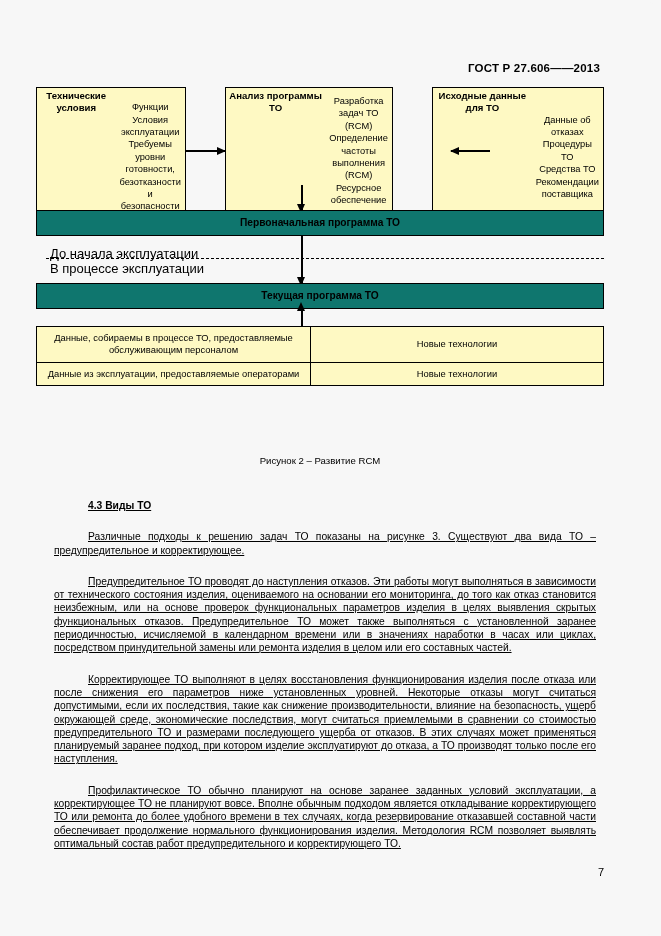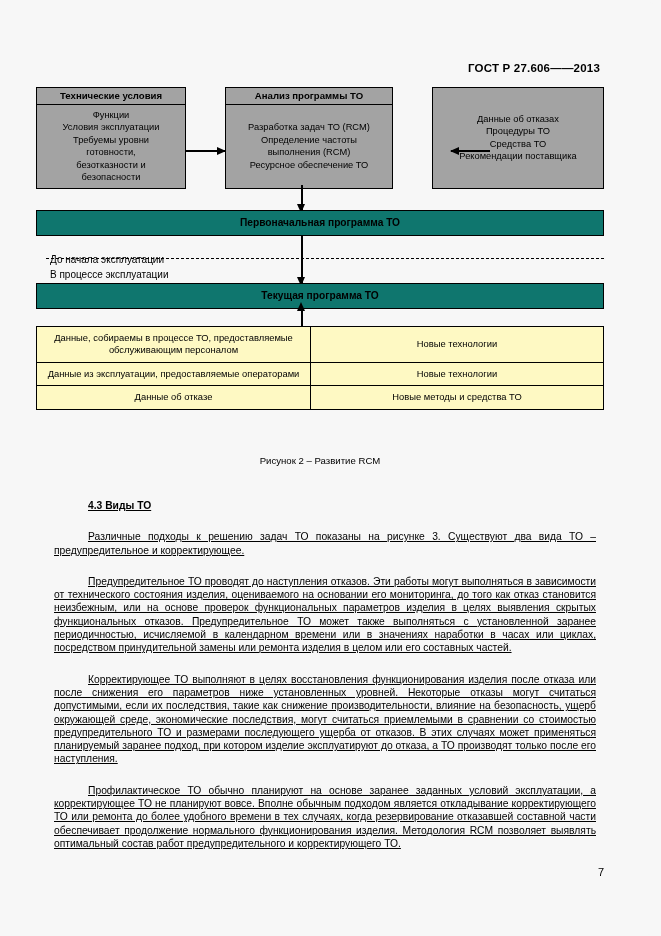--- a/index.html
+++ b/index.html
@@ -46,24 +46,24 @@
 
   .top-row {
     display: flex;
     justify-content: space-between;
     align-items: stretch;
     position: relative;
   }
 
   .tbox {
     border: 1.3px solid #000;
-    background: #a3a3a3;
+    background: #fef9c3;
     box-sizing: border-box;
     display: flex;
-    flex-direction: column;
+    flex-direction: row;
   }
   .tbox.col1 { width: 150px; }
   .tbox.col2 { width: 168px; }
   .tbox.col3 { width: 172px; }
 
   .tbox-title {
     font-size: 9.6px;
     font-weight: bold;
     text-align: center;
     padding: 2px 2px 2px;
@@ -137,23 +137,22 @@
   
   .dash-line {
     position: absolute;
     left: 10px;
     width: 558px;
     border-top: 1.2px dashed #000;
   }
   .phase-label {
     position: absolute;
     left: 14px;
-    font-size: 10px;
+    font-size: 13px;
     white-space: nowrap;
-    margin-top: 8px;
   }
 
   
   .btable {
     position: absolute;
     left: 0;
     width: 568px;
     border: 1.3px solid #000;
     border-collapse: collapse;
     background: #fef9c3;
@@ -234,20 +233,21 @@
         <div class="tbox-title">Анализ программы ТО</div>
         <div class="tbox-body">
           <div>Разработка задач ТО (RCM)</div>
           <div>Определение частоты</div>
           <div>выполнения (RCM)</div>
           <div>Ресурсное обеспечение ТО</div>
         </div>
       </div>
 
       <div class="tbox col3">
+        <div class="tbox-title">Исходные данные для ТО</div>
         <div class="tbox-body">
           <div>Данные об отказах</div>
           <div>Процедуры ТО</div>
           <div>Средства ТО</div>
           <div>Рекомендации поставщика</div>
         </div>
       </div>
 
       <div class="h-arrow a1"></div>
       <div class="h-arrow a2"></div>
@@ -273,24 +273,20 @@
     <table class="btable" style="top:239px;">
       <tbody>
         <tr>
           <td class="left-cell">Данные, собираемы в процессе ТО, предоставляемые обслуживающим персоналом</td>
           <td class="right-cell">Новые технологии</td>
         </tr>
         <tr>
           <td class="left-cell">Данные из эксплуатации, предоставляемые операторами</td>
           <td class="right-cell">Новые технологии</td>
         </tr>
-        <tr>
-          <td class="left-cell">Данные об отказе</td>
-          <td class="right-cell">Новые методы и средства ТО</td>
-        </tr>
       </tbody>
     </table>
 
     <div class="fig-caption" style="top:368px;">Рисунок 2 – Развитие RCM</div>
   </div>
 
   <div class="body-text">
     <p class="heading">4.3 Виды ТО</p>
     <p>Различные подходы к решению задач ТО показаны на рисунке 3. Существуют два вида ТО – предупредительное и корректирующее.</p>
     <p>Предупредительное ТО проводят до наступления отказов. Эти работы могут выполняться в зависимости от технического состояния изделия, оцениваемого на основании его мониторинга, до того как отказ становится неизбежным, или на основе проверок функциональных параметров изделия в целях выявления скрытых функциональных отказов. Предупредительное ТО может также выполняться с установленной заранее периодичностью, исчисляемой в календарном времени или в значениях наработки в часах или циклах, посредством принудительной замены или ремонта изделия в целом или его составных частей.</p>

